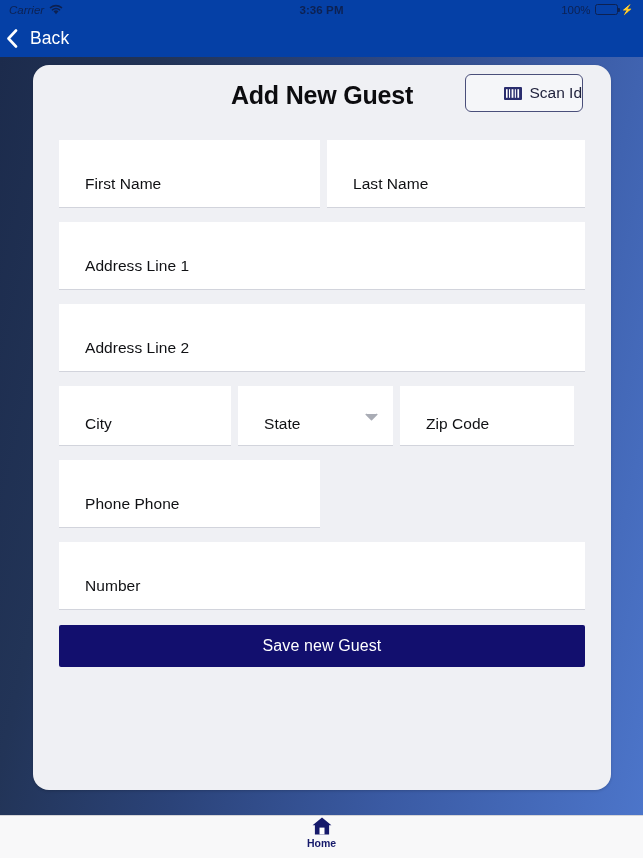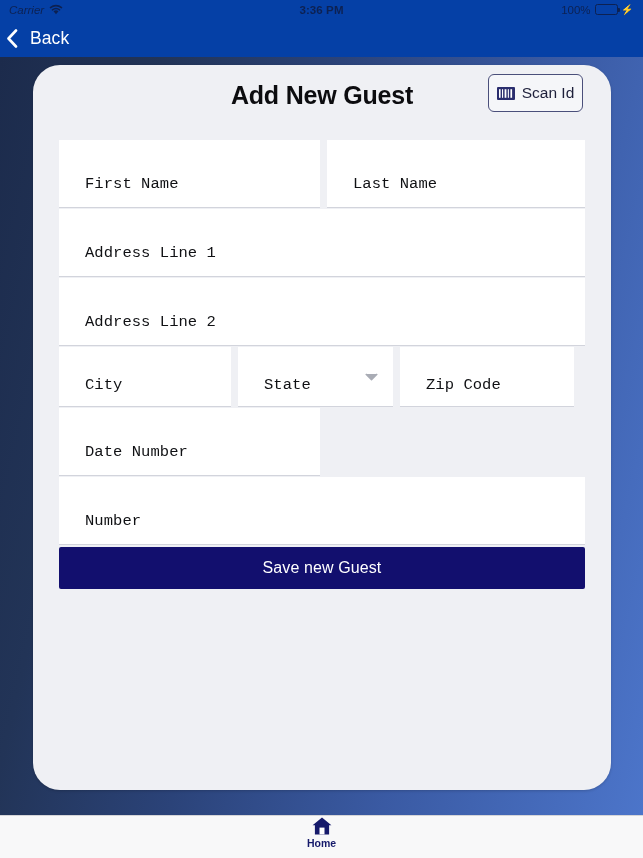--- a/index.html
+++ b/index.html
@@ -112,21 +112,21 @@
     top: 0; left: 0; right: 0; bottom: 0;
     background: linear-gradient(103deg, #1c2b4c 0%, #223457 20%, #2b4379 42%, #3a5aa3 68%, #4c75ca 100%);
   }
 
   
   .card {
     position: absolute;
     top: 65px; left: 33px;
     width: 578px; height: 725px;
     background: #eff0f4;
-    border-radius: 27px;
+    border-radius: 16px;
     box-shadow: 0 1px 3px rgba(0,0,0,.18);
     overflow: hidden;
   }
 
   .card-header {
     position: relative;
     height: 65px;
   }
   .card-title {
     position: absolute;
@@ -135,46 +135,45 @@
     text-align: center;
     font-size: 25px;
     font-weight: bold;
     color: #0c0c0f;
     letter-spacing: -.2px;
   }
 
   .scan-btn {
     position: absolute;
     right: 28px; top: 9px;
-    width: 95px; height: 38px;
+    width: 118px; height: 38px;
     background: #f5f6f9;
     border: 1.3px solid #4a4f7a;
     border-radius: 6px;
     display: flex;
     align-items: center;
-    justify-content: center;
+    justify-content: flex-end;
     gap: 7px;
     cursor: pointer;
   }
   .scan-label {
     font-size: 15.5px;
     color: #1d1f3a;
   }
   .barcode-icon { display: block; }
 
   
   .form {
     position: absolute;
     top: 75px; left: 26px;
     width: 526px;
   }
   .row {
     display: flex;
-    margin-bottom: 1px;
-    font-family: Liberation Mono, monospace;
+    margin-bottom: 14px;
   }
   .field {
     background: #ffffff;
     border-bottom: 1.2px solid #d2d4dc;
     height: 68px;
     position: relative;
     display: flex;
     align-items: flex-end;
     padding: 0 0 14px 26px;
   }
@@ -338,21 +337,21 @@
           </span>
         </div>
         <div class="field small f-zip">
           <span class="field-label">Zip Code</span>
         </div>
       </div>
 
       
       <div class="row">
         <div class="field f-phone">
-          <span class="field-label">Date Number</span>
+          <span class="field-label">Phone Phone</span>
         </div>
       </div>
 
       
       <div class="row">
         <div class="field f-full">
           <span class="field-label">Number</span>
         </div>
       </div>
 

